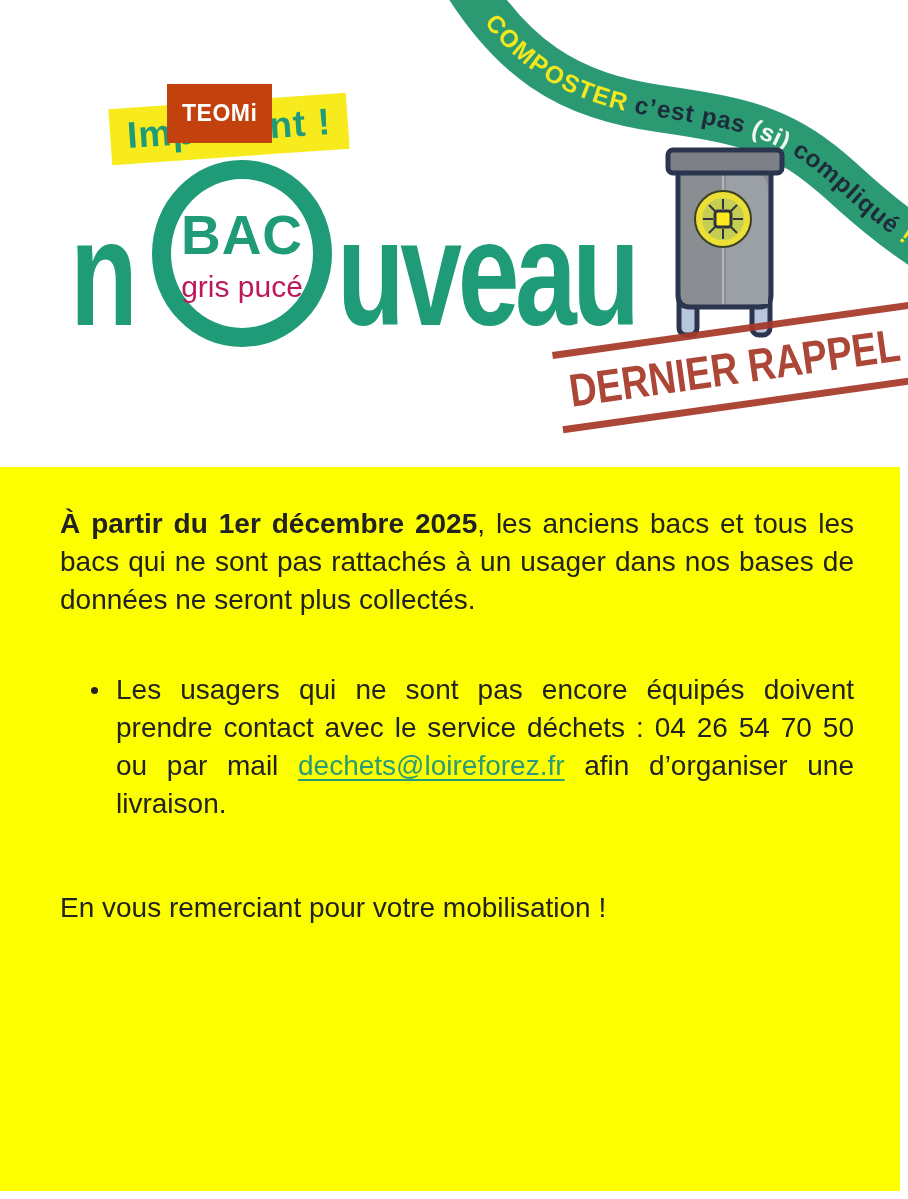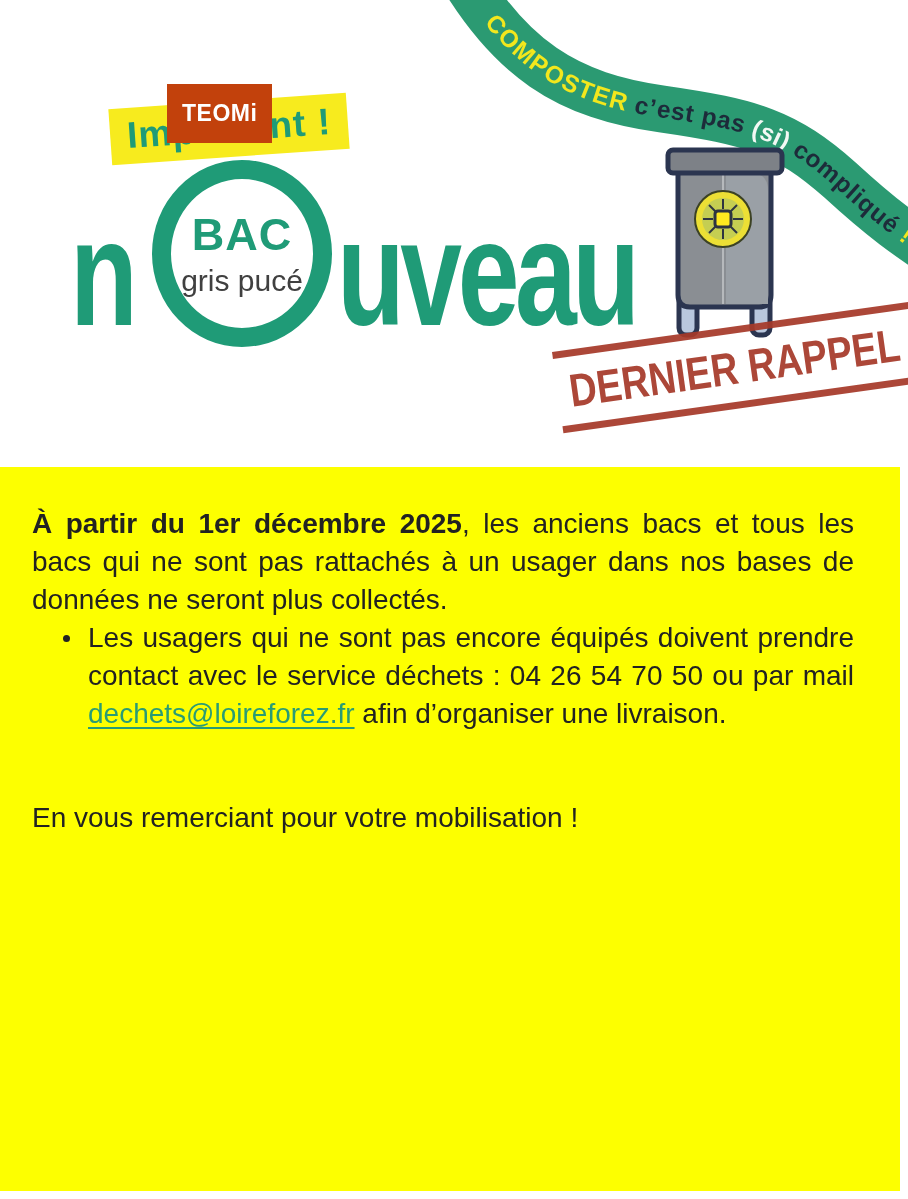--- a/index.html
+++ b/index.html
@@ -33,46 +33,46 @@
     transform:scaleX(0.74); transform-origin:left top; letter-spacing:-6px;
   }
   .headline-n { left:70px; }
   .headline-suffix { left:337px; }
   .headline-circle {
     position:absolute; left:152px; top:160px; z-index:2;
     width:180px; height:187px; background:#ffffff;
     border:19px solid #1f9b77; border-radius:50%;
     display:flex; flex-direction:column; align-items:center; justify-content:center;
   }
-  .circle-title { color:#1f9b77; font-size:45px; font-weight:800; letter-spacing:1px; }
-  .circle-subtitle { color:#404040; font-size:30px; font-weight:500; margin-top:3px; }
+  .circle-title { color:#1f9b77; font-size:55px; font-weight:800; letter-spacing:1px; }
+  .circle-subtitle { color:#be185d; font-size:30px; font-weight:500; margin-top:3px; }
   
   .bin-svg { position:absolute; left:664px; top:147px; width:122px; height:196px; }
   
   .stamp {
     position:absolute; left:552px; top:352px; z-index:4;
     transform:rotate(-8deg); transform-origin:left top;
     border-top:7px solid #a63a2a; border-bottom:7px solid #a63a2a;
     padding:7px 12px; opacity:0.93;
   }
   .stamp span {
     display:inline-block; color:#a63a2a; font-size:46px; font-weight:800;
     letter-spacing:0px; transform:scaleX(0.82); transform-origin:left center;
     white-space:nowrap;
   }
   
   .info-panel {
     position:absolute; left:0; top:467px; width:900px; height:724px;
     background:#fdff00; color:#222222;
-    padding:38px 46px 0 32px;
+    padding:38px 46px 0 60px;
     font-size:28px; line-height:38px;
   }
   .info-panel p { text-align:justify; }
   .intro b { font-weight:bold; }
-  .bullet-list { list-style:none; }
+  .bullet-list { list-style:none; margin-top:52px; }
   .bullet-list li {
     position:relative; padding-left:56px; margin-bottom:46px; text-align:justify;
   }
   .bullet-list li::before {
     content:""; position:absolute; left:31px; top:16px;
     width:7px; height:7px; border-radius:50%; background:#222222;
   }
   .email-link { color:#2a9c74; text-decoration:underline; text-underline-offset:4px; }
   .closing { margin-top:66px; text-align:left; }
 </style>

